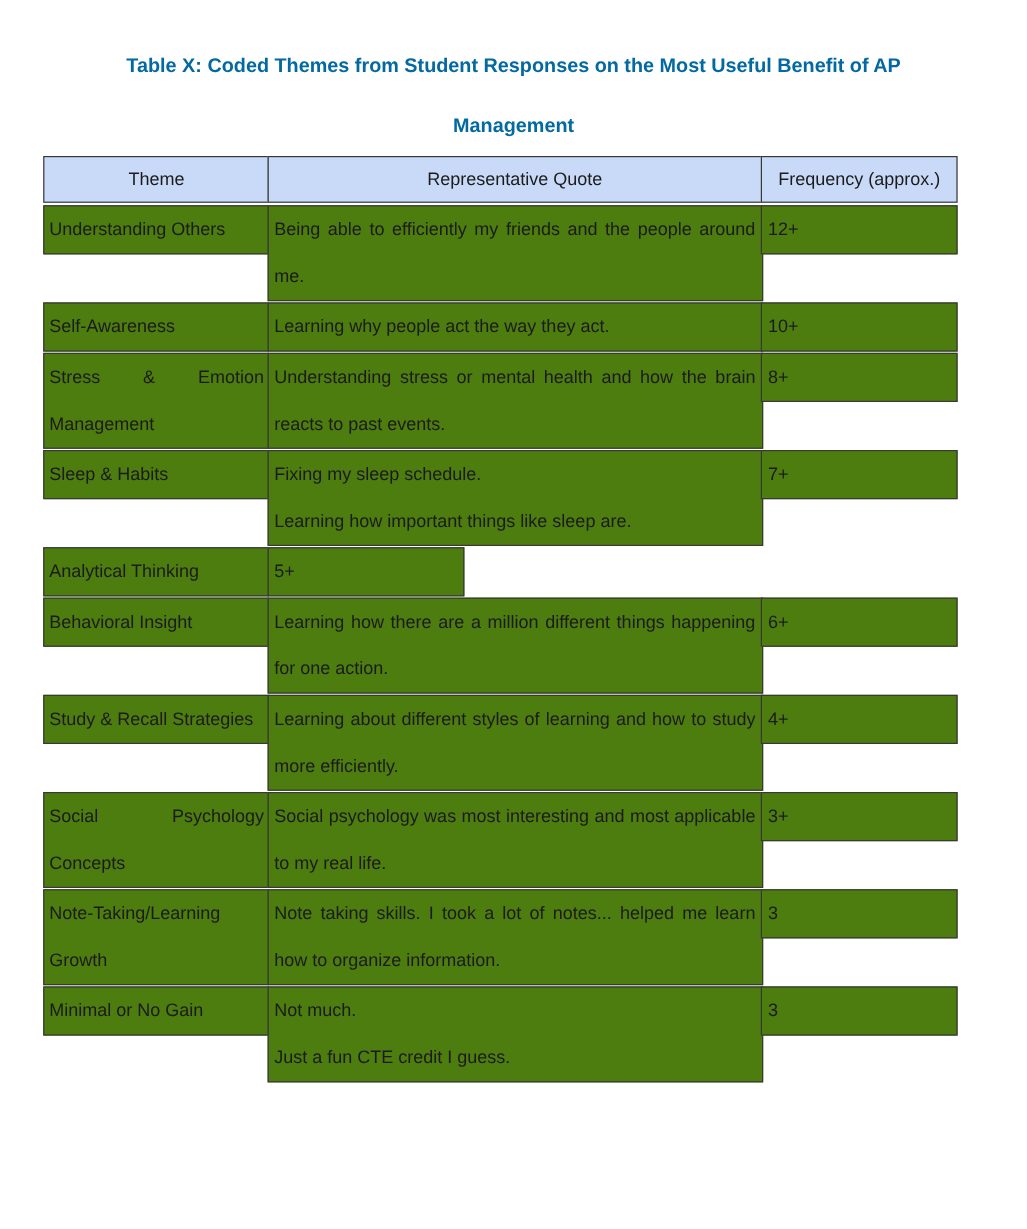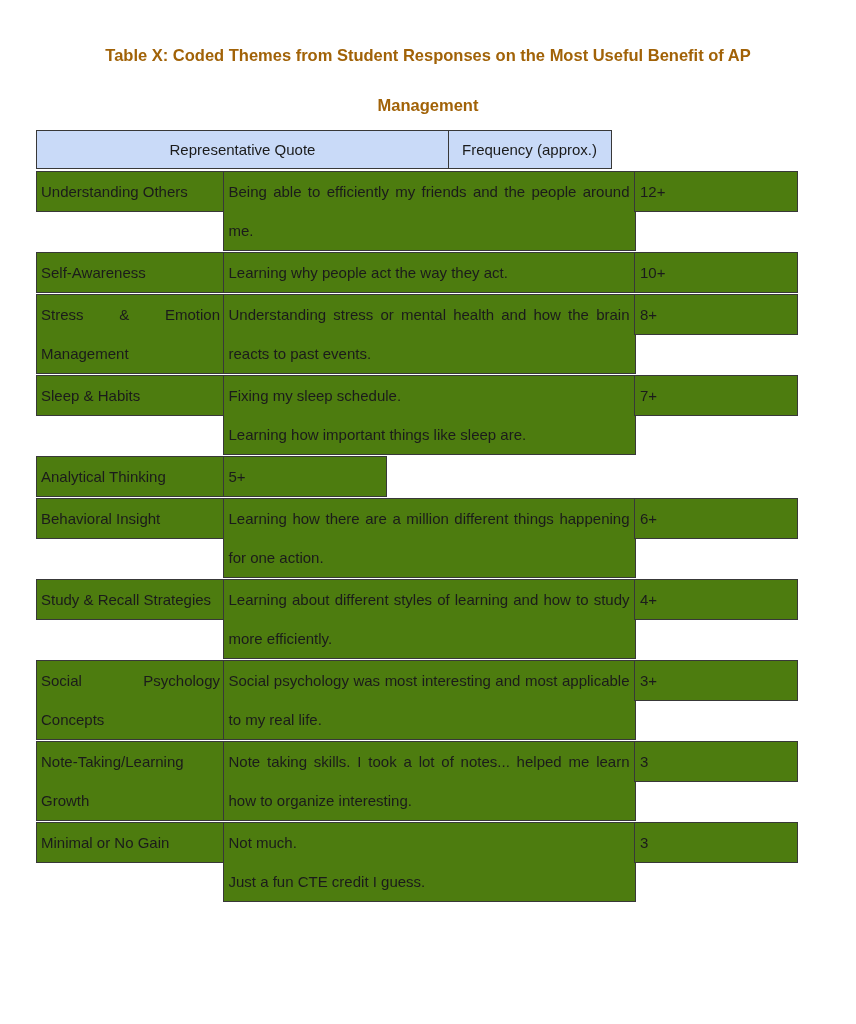--- a/index.html
+++ b/index.html
@@ -16,21 +16,21 @@
     position: relative;
     width: 856px;
     height: 1024px;
   }
   .doc-title {
     margin-top: 30px;
     text-align: center;
     font-weight: bold;
     font-size: 16.5px;
     line-height: 50px;
-    color: #a16207;
+    color: #0369a1;
   }
   .table-wrap {
     margin-left: 36px;
     width: 766px;
   }
   .row {
     display: flex;
     align-items: flex-start;
     margin-bottom: 1px;
   }
@@ -73,20 +73,21 @@
 <div class="page">
 
   <div class="doc-title">
     <div>Table X: Coded Themes from Student Responses on the Most Useful Benefit of AP</div>
     <div>Management</div>
   </div>
 
   <div class="table-wrap">
 
     <div class="row header">
+      <div class="cell theme">Theme</div>
       <div class="cell quote">Representative Quote</div>
       <div class="cell freq">Frequency (approx.)</div>
     </div>
 
     <div class="row">
       <div class="cell theme">Understanding Others</div>
       <div class="cell quote">
         <p>Being able to efficiently my friends and the people around me.</p>
       </div>
       <div class="cell freq">12+</div>
@@ -142,21 +143,21 @@
       <div class="cell theme">Social Psychology Concepts</div>
       <div class="cell quote">
         <p>Social psychology was most interesting and most applicable to my real life.</p>
       </div>
       <div class="cell freq">3+</div>
     </div>
 
     <div class="row">
       <div class="cell theme">Note-Taking/Learning Growth</div>
       <div class="cell quote">
-        <p>Note taking skills. I took a lot of notes... helped me learn how to organize interesting.</p>
+        <p>Note taking skills. I took a lot of notes... helped me learn how to organize information.</p>
       </div>
       <div class="cell freq">3</div>
     </div>
 
     <div class="row">
       <div class="cell theme">Minimal or No Gain</div>
       <div class="cell quote">
         <p>Not much.</p>
         <p>Just a fun CTE credit I guess.</p>
       </div>

